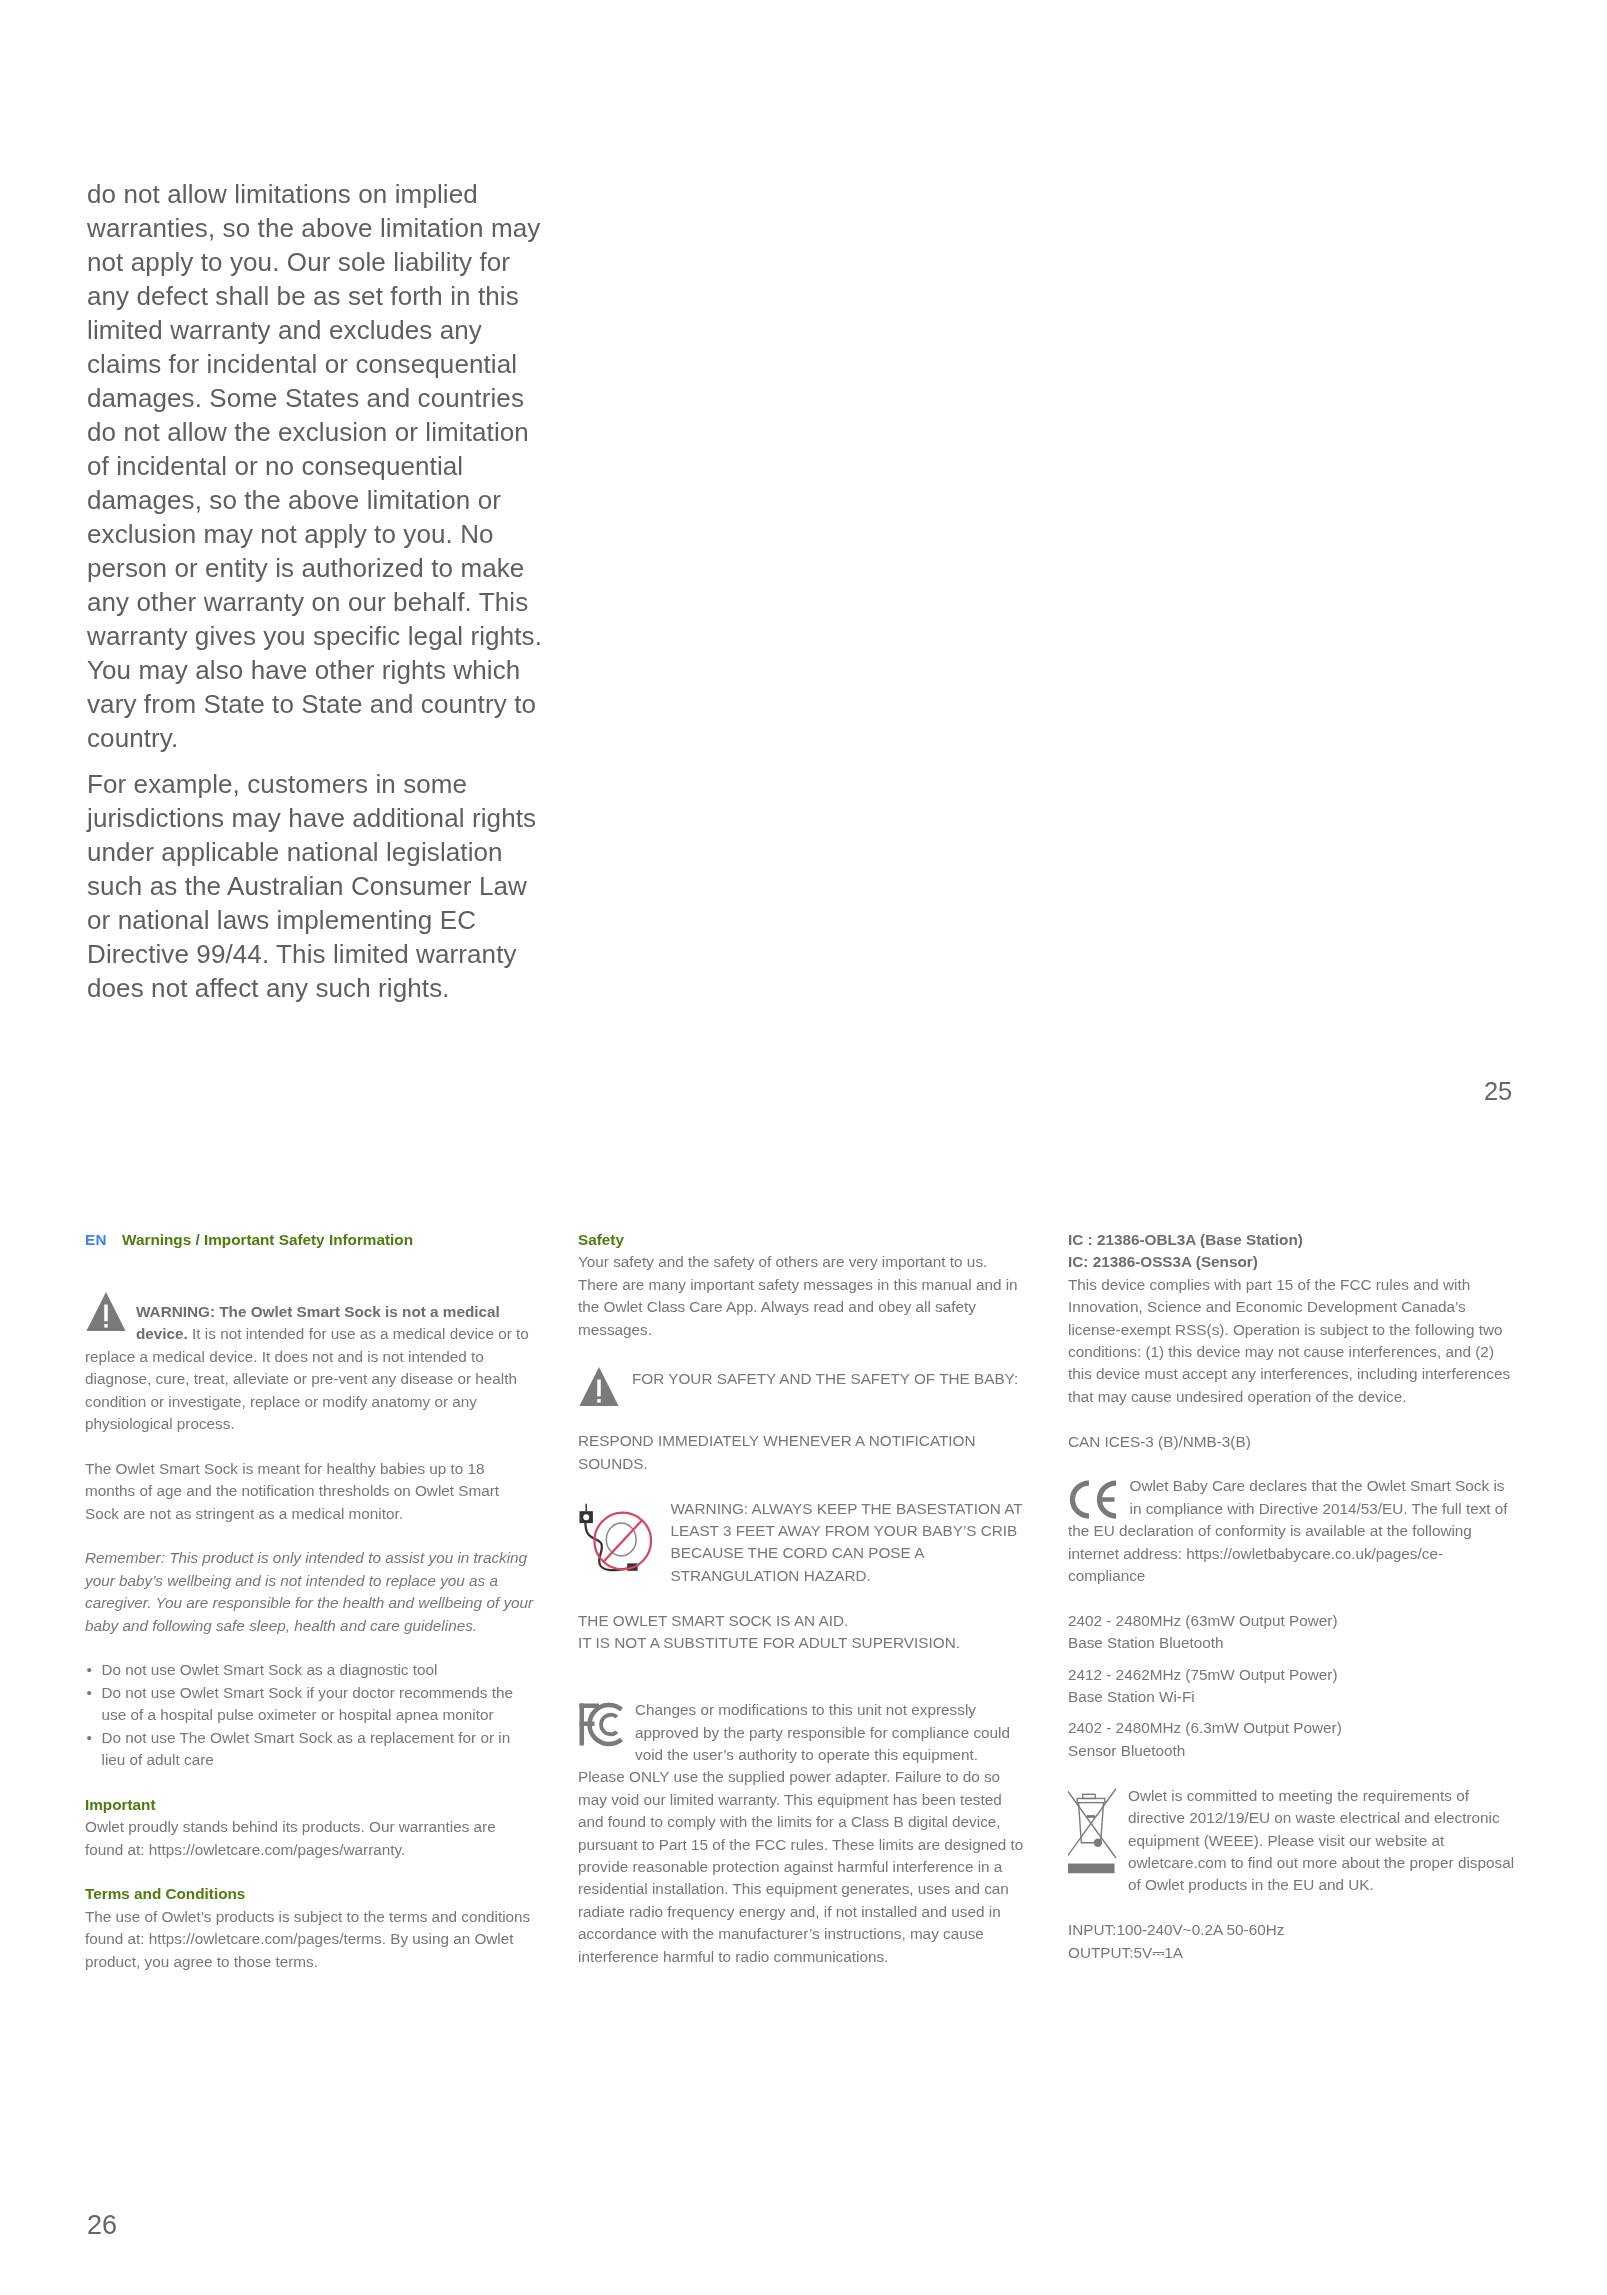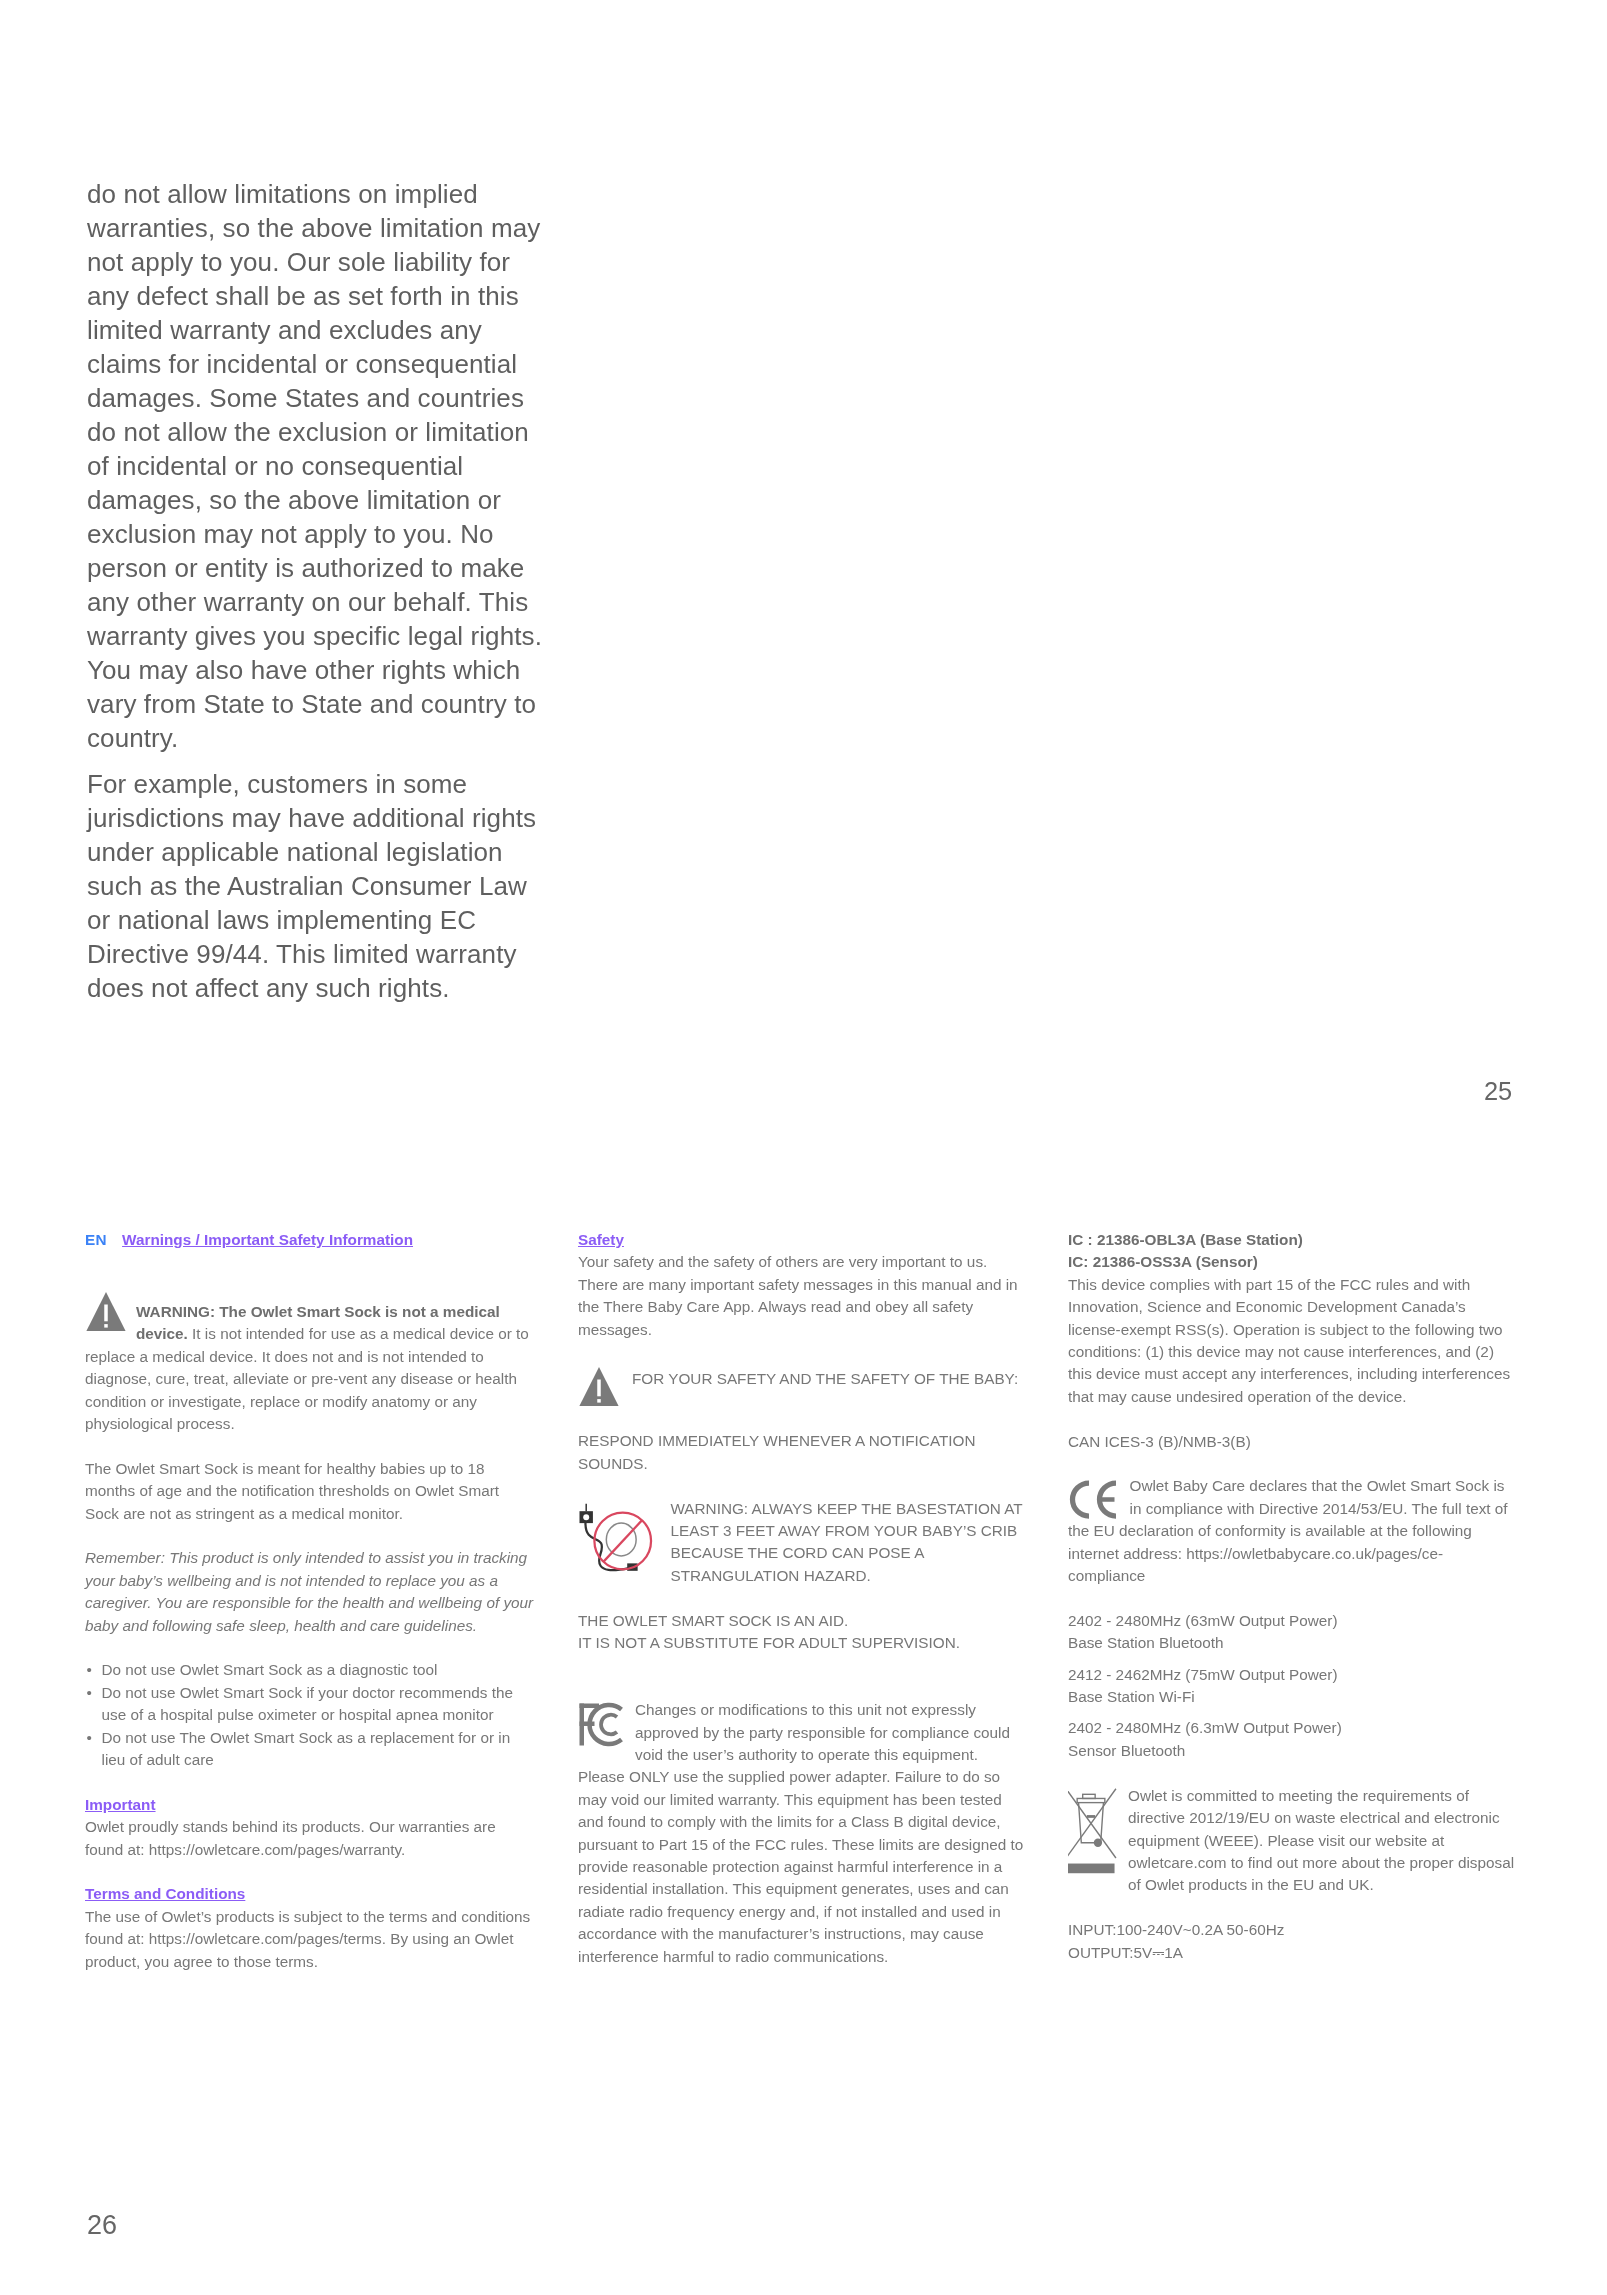--- a/index.html
+++ b/index.html
@@ -55,21 +55,21 @@
     .col2 { left: 578px; width: 449px; }
     .col3 { left: 1068px; width: 449px; }
 
     .col p { margin: 0; }
     .gap-s { height: 22.4px; }
     .gap-xs { height: 9px; }
 
     .bold { font-weight: bold; color: #6e6e6e; }
     .italic { font-style: italic; }
     .en-badge { font-weight: bold; letter-spacing: 0.4px; margin-right: 15px; color: #3b82f6; }
-    .section-heading { font-weight: bold; color: #8b5cf6; text-decoration: underline; }
+    .section-heading { font-weight: bold; color: #4d7c0f; }
 
     .warn-block { position: relative; }
     .warn-icon {
       float: left;
       width: 42px;
       height: 43px;
       margin: 3px 9px 0 0;
     }
 
     .bullet-list { list-style: none; }
@@ -142,21 +142,21 @@
     <p class="section-heading">Important</p>
     <p>Owlet proudly stands behind its products. Our warranties are found at: https://owletcare.com/pages/warranty.</p>
     <div class="gap-s"></div>
     <p class="section-heading">Terms and Conditions</p>
     <p>The use of Owlet’s products is subject to the terms and conditions found at:  https://owletcare.com/pages/terms. By using an Owlet product, you agree to those terms.</p>
     <div class="gap-s"></div>
   </div>
 
   <div class="col col2">
     <p class="section-heading">Safety</p>
-    <p>Your safety and the safety of others are very important to us. There are many important safety messages in this manual and in the There Baby Care App. Always read and obey all safety messages.</p>
+    <p>Your safety and the safety of others are very important to us. There are many important safety messages in this manual and in the Owlet Class Care App. Always read and obey all safety messages.</p>
     <div class="gap-s"></div>
     <div class="icon-row">
       <svg class="icon" style="width:42px;height:43px;margin-top:1.5px;margin-right:12px;" viewBox="0 0 60 60">
         <polygon points="30,2 58,58 2,58" fill="#7a7a7a"></polygon>
         <rect x="27.5" y="20" width="5" height="24" fill="#ffffff"></rect>
         <rect x="27.5" y="48" width="5" height="5" fill="#ffffff"></rect>
       </svg>
       <p style="padding-top:4.5px;">FOR YOUR SAFETY AND THE SAFETY OF THE BABY:</p>
     </div>
     <div class="gap-s"></div>

